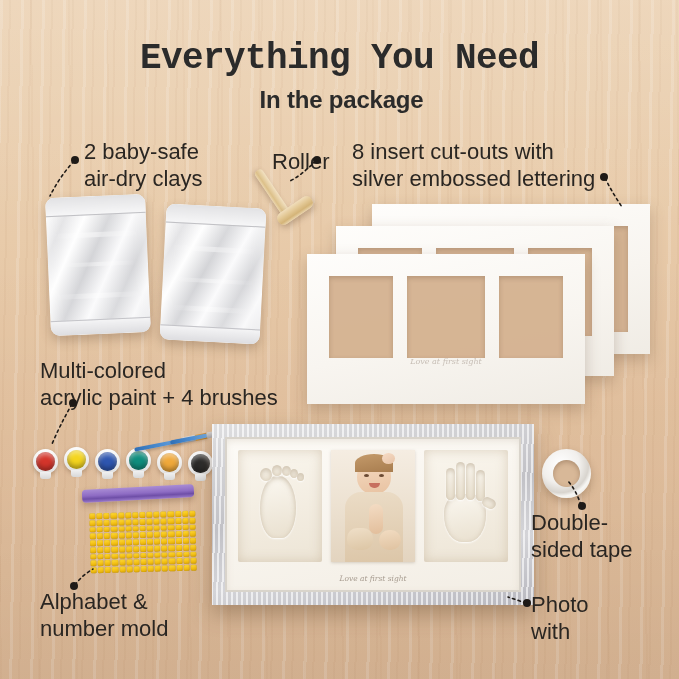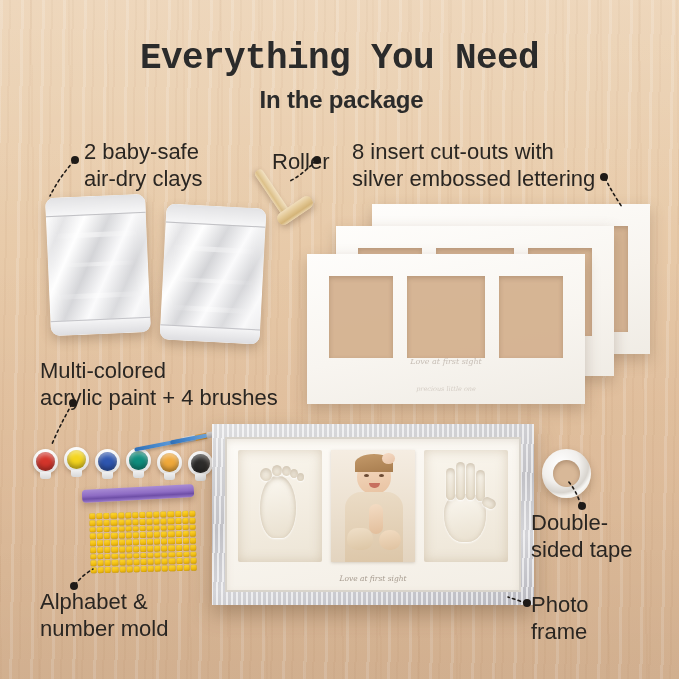--- a/index.html
+++ b/index.html
@@ -171,21 +171,20 @@
     <div class="win" style="left:100px;top:22px;width:78px;height:88px;"></div>
     <div class="win" style="left:192px;top:22px;width:64px;height:88px;"></div>
     <div class="emb" style="bottom:20px;font-size:8.5px;letter-spacing:.6px;">Bundle of Joy</div>
   </div>
 
   <div class="mat" style="left:307px;top:254px;width:278px;height:150px;">
     <div class="win" style="left:22px;top:22px;width:64px;height:82px;"></div>
     <div class="win" style="left:100px;top:22px;width:78px;height:82px;"></div>
     <div class="win" style="left:192px;top:22px;width:64px;height:82px;"></div>
     <div class="emb" style="bottom:38px;font-size:8px;">Love at first sight</div>
-    <div class="emb" style="bottom:11px;font-size:6.5px;opacity:.6;">precious little one</div>
   </div>
 
   <div style="position:absolute;left:33px;top:447px;">
     <div class="pot" style="left:0px;top:2px;">
         <i style="background:#D4352B"></i>
         <u></u>
       </div>
     <div class="pot" style="left:31px;top:0px;">
         <i style="background:#F4D51E"></i>
         <u></u>
@@ -416,21 +415,21 @@
   <div class="lbl" style="left:40px;top:358px;">Multi-colored
 acrylic paint + 4 brushes</div>
 
   <div class="lbl" style="left:40px;top:589px;">Alphabet &amp;
 number mold</div>
 
   <div class="lbl" style="left:531px;top:510px;">Double-
 sided tape</div>
 
   <div class="lbl" style="left:531px;top:592px;">Photo
-frame</div>
+with</div>
 
   <svg id="leaders" viewBox="0 0 679 679">
     <g fill="#1E1A17" stroke="#1E1A17" stroke-width="1.6" stroke-linecap="round" stroke-dasharray="2.5 3.4" fill-rule="evenodd">
       <path d="M74,161 C64,172 56,184 50,196" fill="none"></path>
       <circle cx="75" cy="160" r="4" stroke="none"></circle>
 
       <path d="M316,161 C306,170 300,176 290,181" fill="none"></path>
       <circle cx="317" cy="160" r="4" stroke="none"></circle>
 
       <path d="M605,178 C611,190 616,198 622,207" fill="none"></path>

